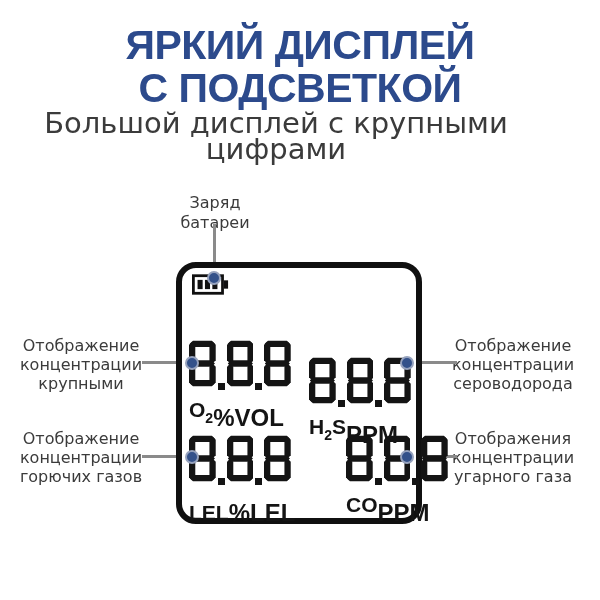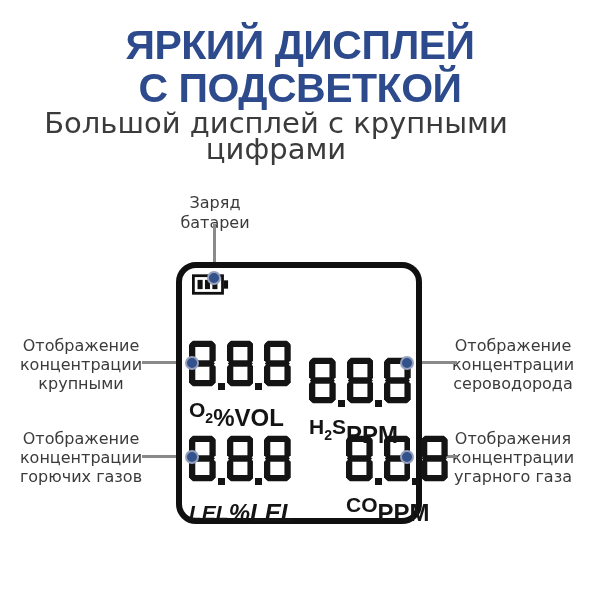--- a/index.html
+++ b/index.html
@@ -62,21 +62,21 @@
   .panel{
     position:absolute;left:176px;top:262px;width:246px;height:262px;
     background:#ffffff;border:6px solid var(--panel-border);border-radius:20px;
   }
   .battery{position:absolute;left:10px;top:6px;width:37px;height:21px;}
   .battery svg{display:block;width:100%;height:100%;}
 
   .readout{position:absolute;width:104px;}
   #readout-o2{left:7px;top:68px;}
   #readout-h2s{left:127px;top:85px;}
-  #readout-lel{left:7px;top:163px;font-style:italic;}
+  #readout-lel{left:7px;top:163px;}
   #readout-co{left:127px;top:163px;margin-left:37px;}
 
   .digits{display:flex;align-items:flex-end;height:55px;}
   .seg-digit{display:block;width:27px;height:55px;margin-right:2px;}
   .seg-digit svg{display:block;width:100%;height:100%;fill:var(--segment-black);}
   .seg-dot{display:block;width:7px;height:7px;background:var(--segment-black);margin:0 2px 1px 0;}
 
   .gas-row{
     display:flex;justify-content:flex-start;align-items:flex-start;margin-top:8px;
     font-family:"Liberation Sans",sans-serif;font-weight:bold;color:var(--segment-black);

